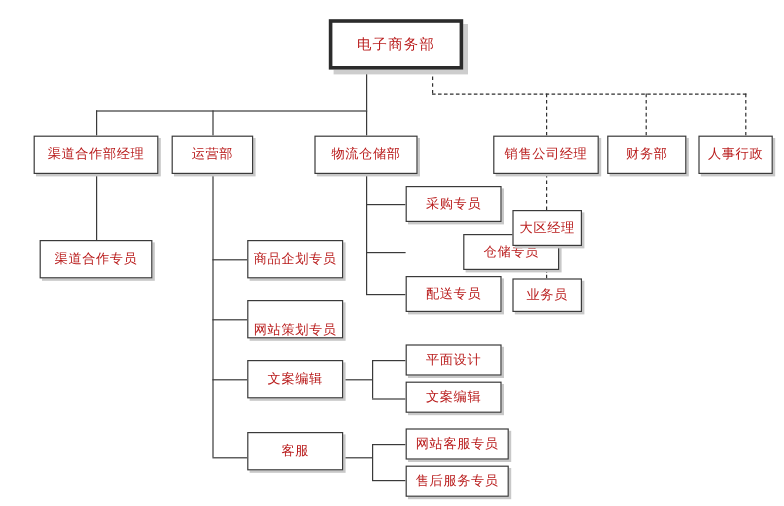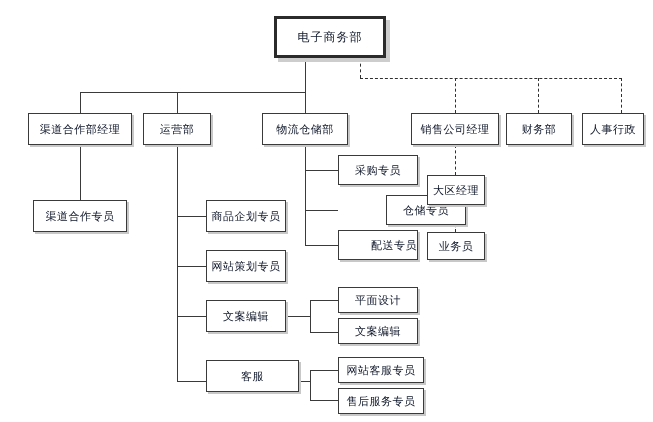--- a/index.html
+++ b/index.html
@@ -14,21 +14,21 @@
   
   .node{
     position:absolute;
     box-sizing:border-box;
     background:#ffffff;
     border:1px solid #3a3a3a;
     display:flex;
     align-items:center;
     justify-content:center;
     font-size:11px;
-    color:#0f172a;
+    color:#b91c1c;
     line-height:1;
     letter-spacing:0.5px;
     white-space:nowrap;
     z-index:3;
     box-shadow:2px 2px 0 0 #c8c8c8;
   }
   .node.root{
     border:3px solid #2b2b2b;
     font-size:12px;
     box-shadow:4px 4px 0 0 #cdcdcd;
@@ -91,48 +91,48 @@
   </div>
 
   <div class="ln v-solid" style="left:177px;top:145px;height:236px;"></div>
 
   <div class="ln h-solid" style="left:177px;top:216px;width:29px;"></div>
   <div class="node" style="left:206px;top:200px;width:80px;height:32px;">
     <span>商品企划专员</span>
   </div>
 
   <div class="ln h-solid" style="left:177px;top:266px;width:29px;"></div>
-  <div class="node" style="left:206px;top:250px;width:80px;height:32px;">
+  <div class="node" style="left:206px;top:250px;width:80px;height:32px;align-items:flex-end;">
     <span>网站策划专员</span>
   </div>
 
   <div class="ln h-solid" style="left:177px;top:316px;width:29px;"></div>
   <div class="node" style="left:206px;top:300px;width:80px;height:32px;">
     <span>文案编辑</span>
   </div>
 
   <div class="ln h-solid" style="left:177px;top:381px;width:29px;"></div>
-  <div class="node" style="left:206px;top:360px;width:93px;height:32px;">
+  <div class="node" style="left:206px;top:360px;width:80px;height:32px;">
     <span>客服</span>
   </div>
 
   <div class="ln v-solid" style="left:305px;top:145px;height:100px;"></div>
 
   <div class="ln h-solid" style="left:305px;top:170px;width:33px;"></div>
   <div class="node" style="left:338px;top:155px;width:80px;height:30px;">
     <span>采购专员</span>
   </div>
 
   <div class="ln h-solid" style="left:305px;top:210px;width:33px;"></div>
   <div class="node" style="left:338px;top:195px;width:80px;height:30px;margin-left:48px;">
     <span>仓储专员</span>
   </div>
 
   <div class="ln h-solid" style="left:305px;top:245px;width:33px;"></div>
-  <div class="node" style="left:338px;top:230px;width:80px;height:30px;justify-content:flex-end;">
+  <div class="node" style="left:338px;top:230px;width:80px;height:30px;">
     <span>配送专员</span>
   </div>
 
   <div class="ln h-solid" style="left:286px;top:316px;width:24px;"></div>
   <div class="ln v-solid" style="left:310px;top:300px;height:32px;"></div>
   <div class="ln h-solid" style="left:310px;top:300px;width:28px;"></div>
   <div class="node" style="left:338px;top:287px;width:80px;height:26px;">
     <span>平面设计</span>
   </div>
   <div class="ln h-solid" style="left:310px;top:332px;width:28px;"></div>

